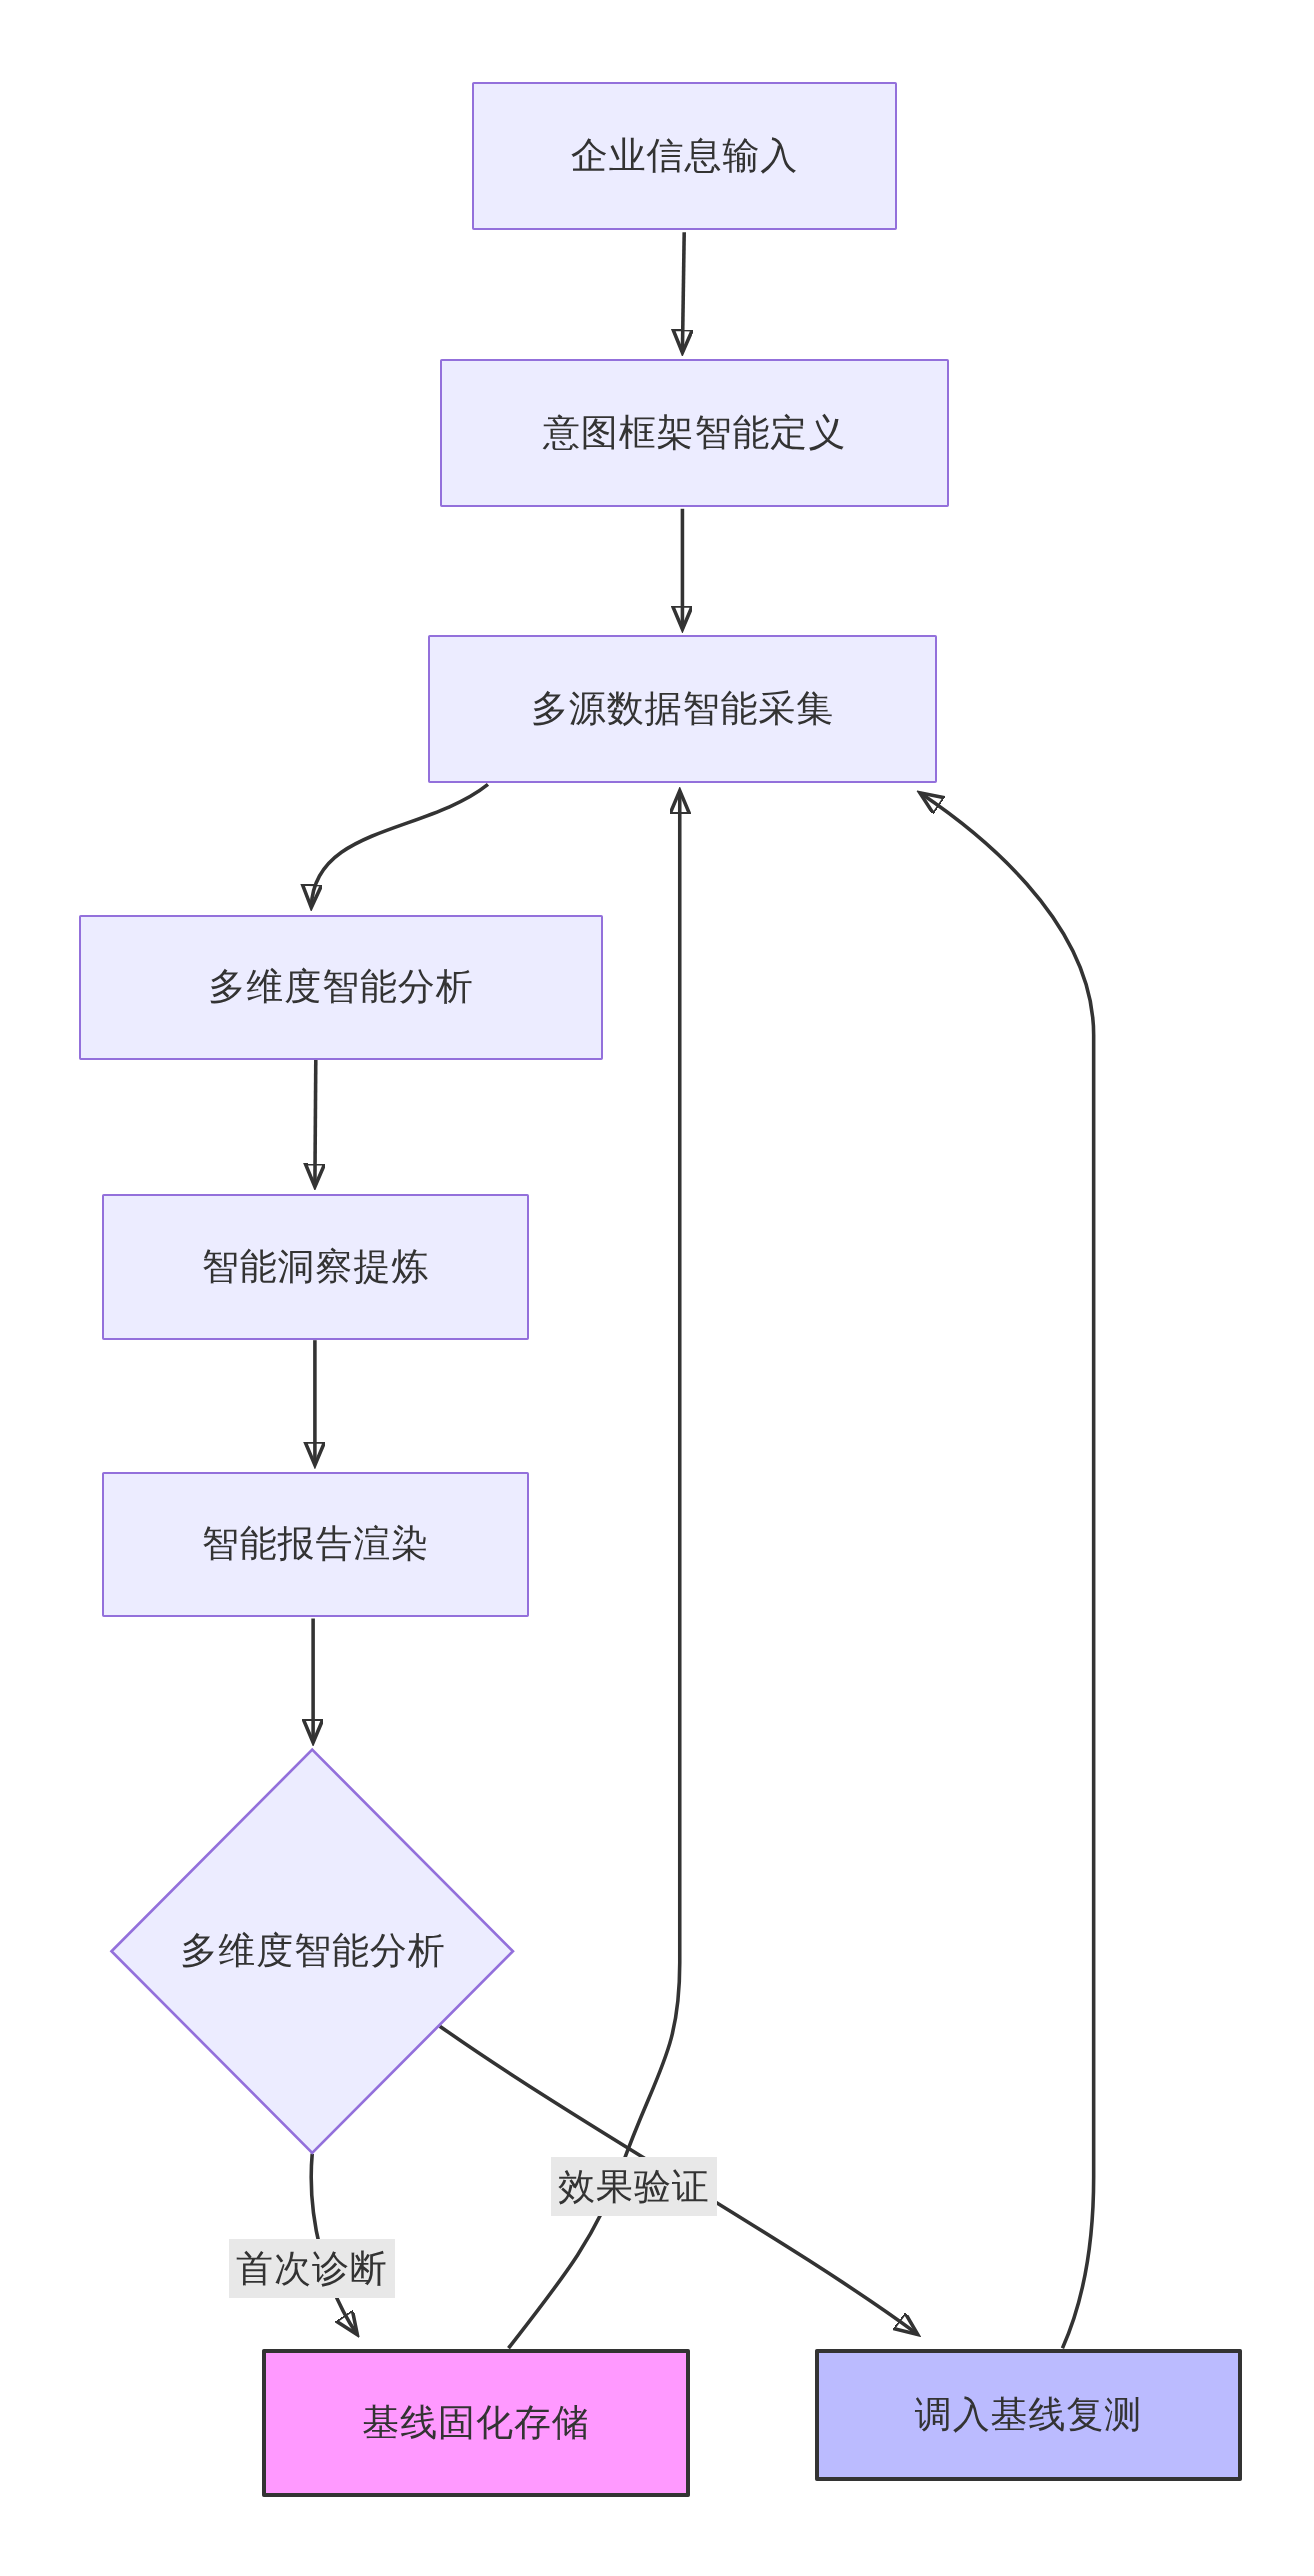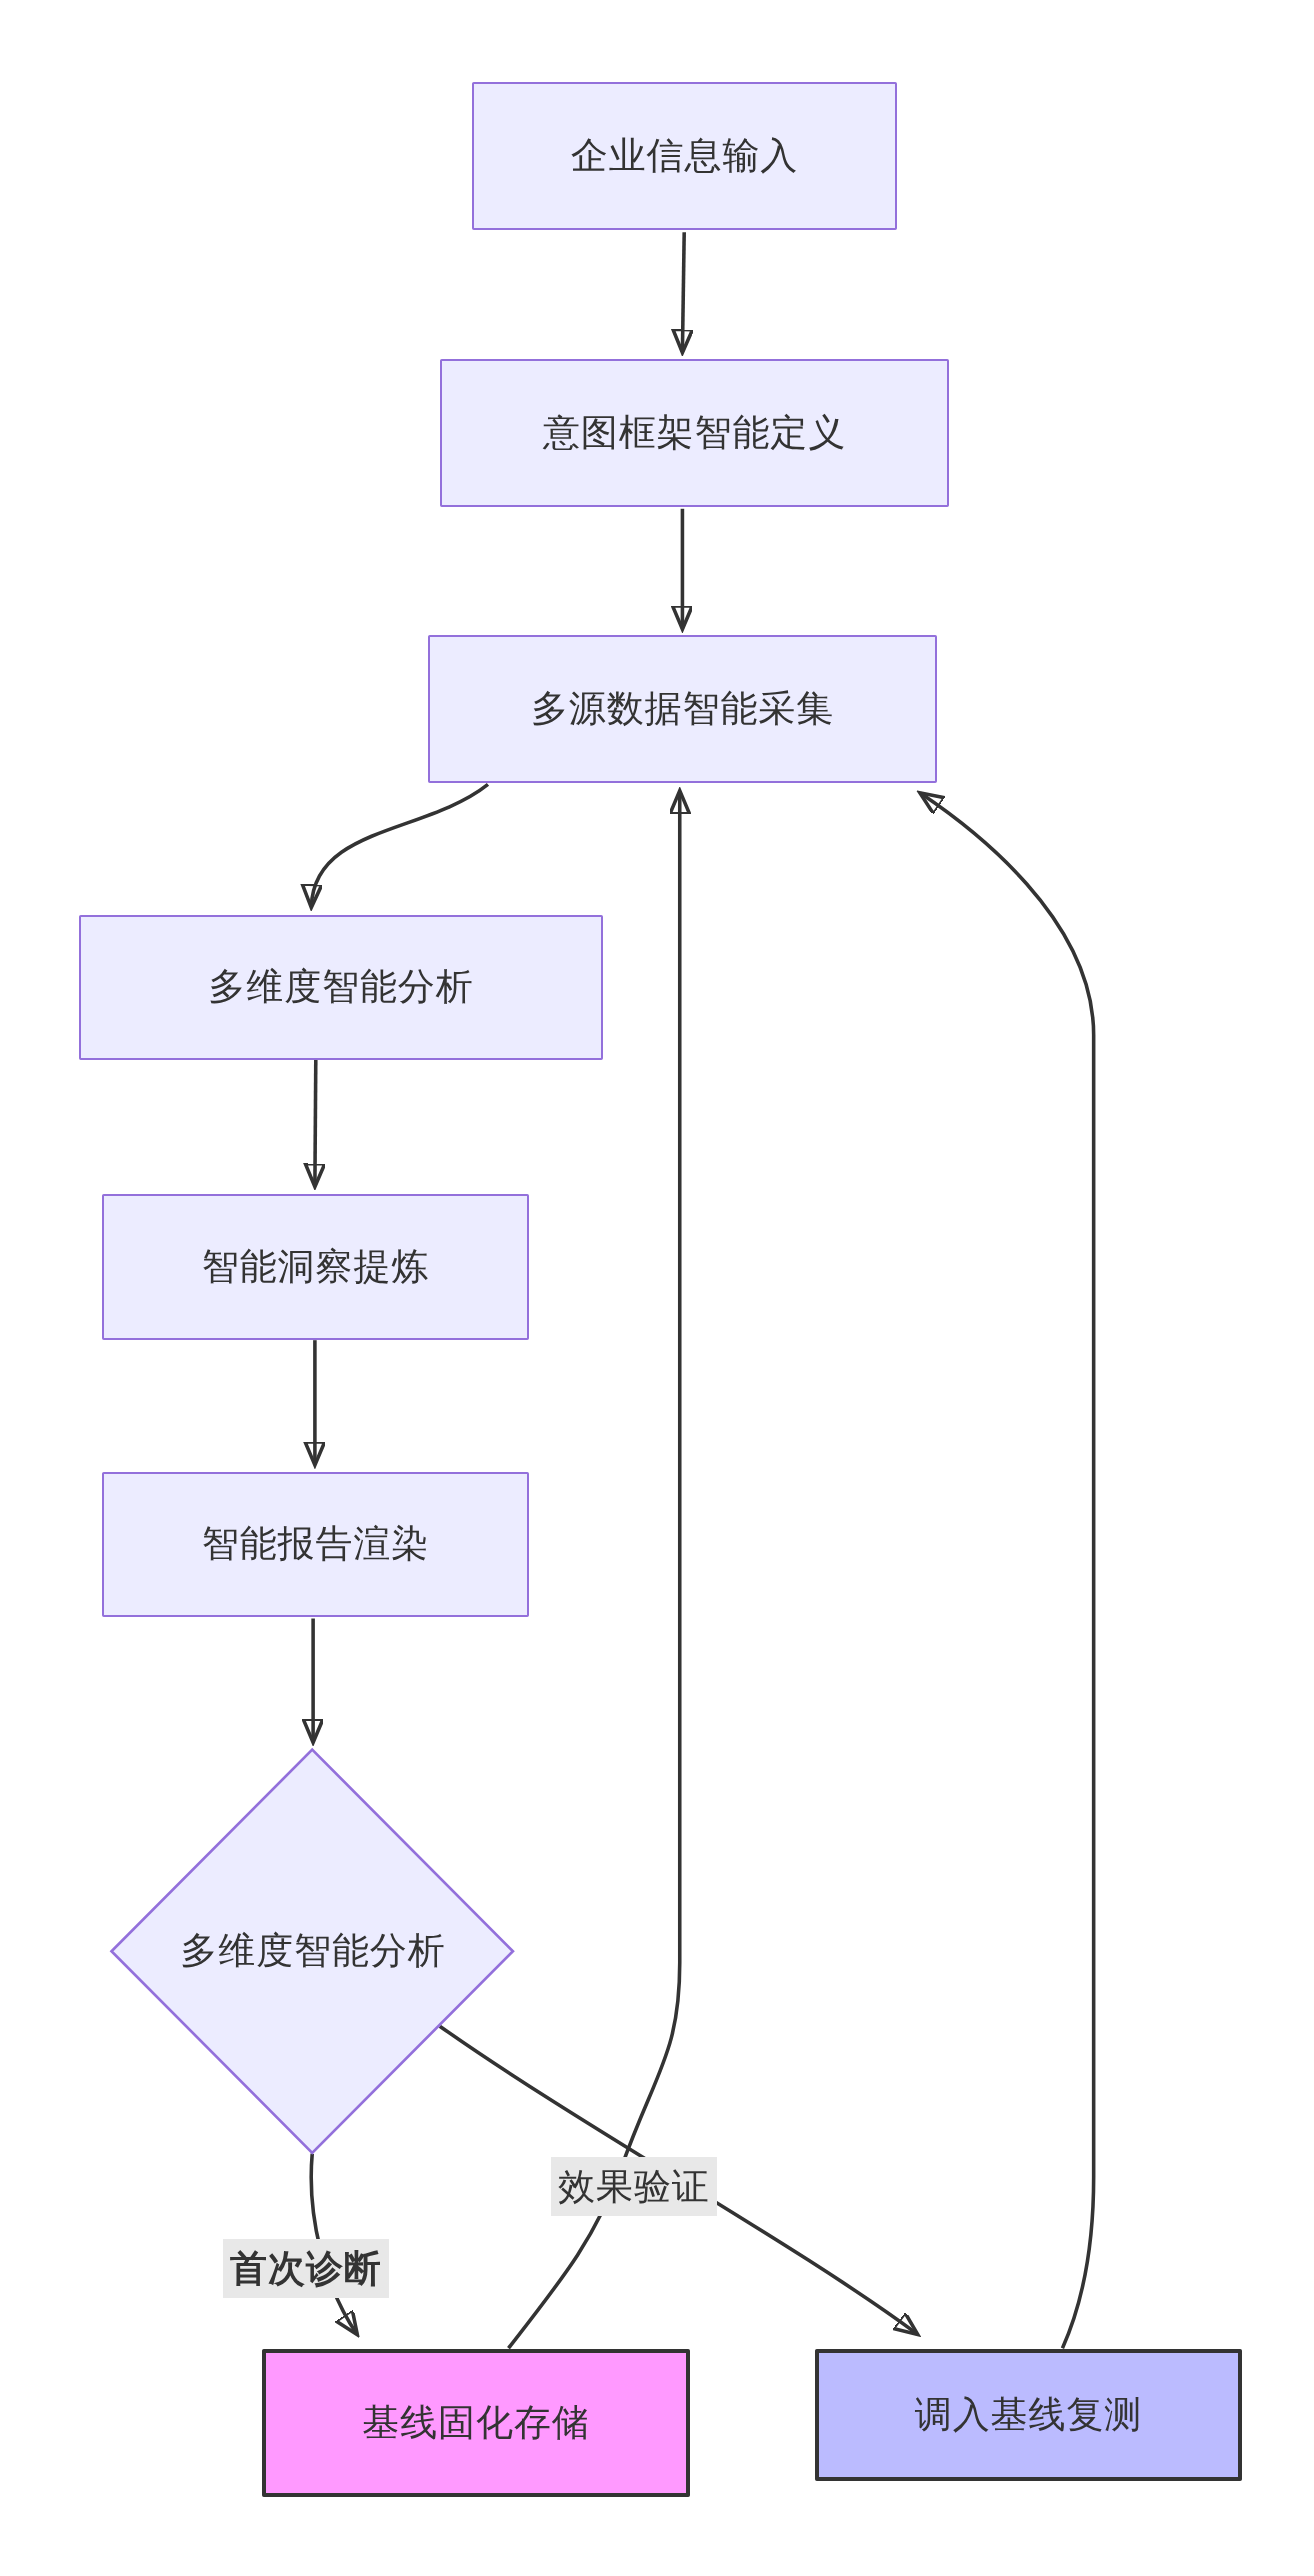--- a/index.html
+++ b/index.html
@@ -73,21 +73,21 @@
   </div>
 
   <div class="node" style="left:102px;top:1472px;width:427px;height:145px;font-family:Liberation Serif, serif;">
     <span>智能报告渲染</span>
   </div>
 
   <div class="node diamond-label" style="left:112px;top:1750px;width:402px;height:403px;">
     <span>多维度智能分析</span>
   </div>
 
-  <div class="edge-label" style="left:223px;top:2227px;font-weight:bold;">
+  <div class="edge-label" style="left:229px;top:2227px;">
     <span>首次诊断</span>
   </div>
 
   <div class="edge-label" style="left:551px;top:2145px;">
     <span>效果验证</span>
   </div>
 
   <div class="node highlight-pink" style="left:262px;top:2349px;width:428px;height:148px;">
     <span>基线固化存储</span>
   </div>

